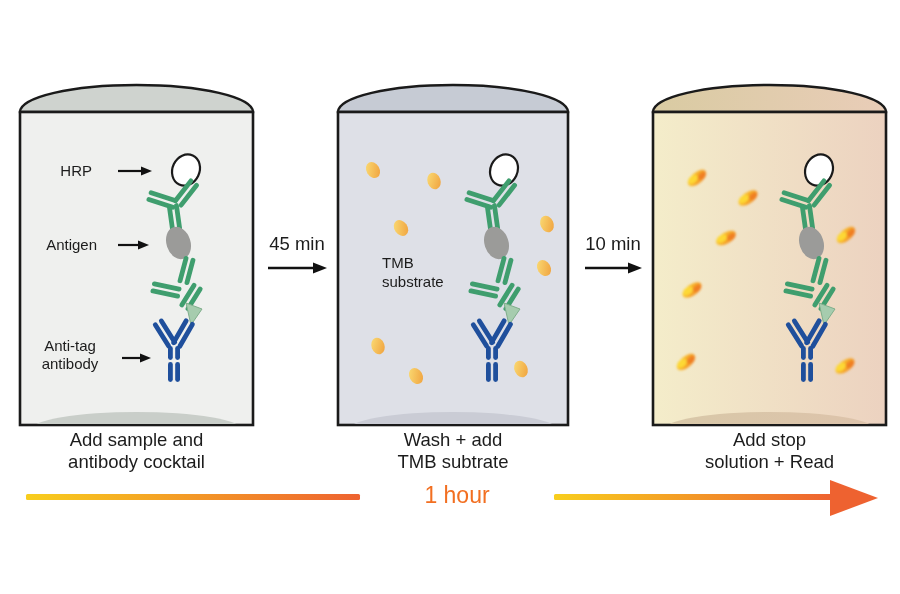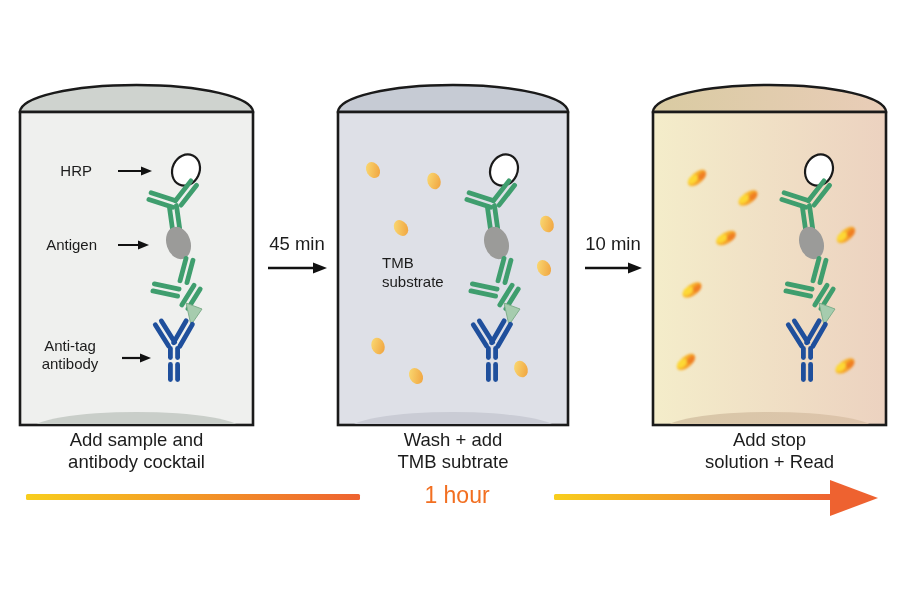--- a/index.html
+++ b/index.html
@@ -1,16 +1,16 @@
 <!DOCTYPE html>
 <html><head>
 <meta charset="utf-8">
 <style>
   html,body{margin:0;padding:0;background:#ffffff;}
-  .canvas{position:relative;width:900px;height:594px;background:#ffffff;overflow:hidden;border-radius:16px;}
+  .canvas{position:relative;width:900px;height:594px;background:#ffffff;overflow:hidden;}
   text{font-family:"Liberation Sans","DejaVu Sans",sans-serif;}
   .lbl{font-size:15px;}
   .cap{font-size:18.5px;}
   .step{font-size:18.5px;}
   .hour{font-size:23px;}
 </style>
 </head>
 <body>
 
 <div class="canvas">

